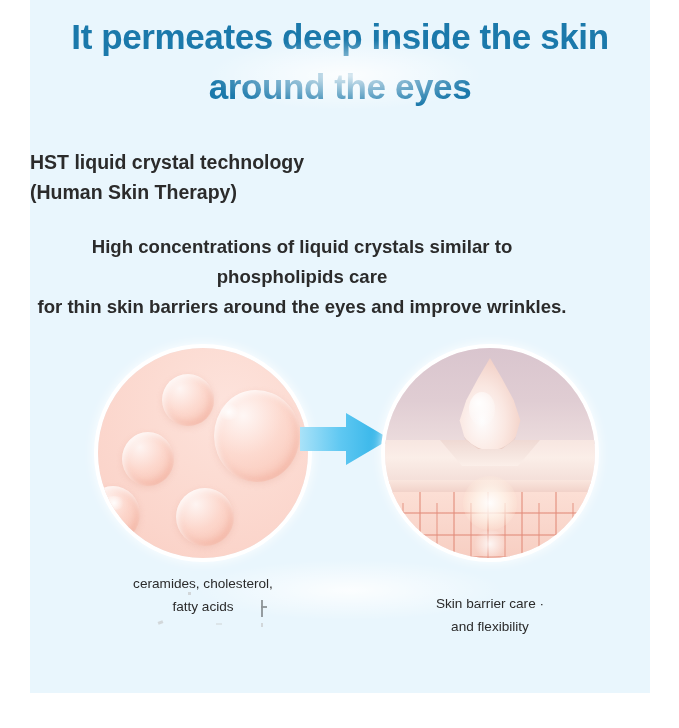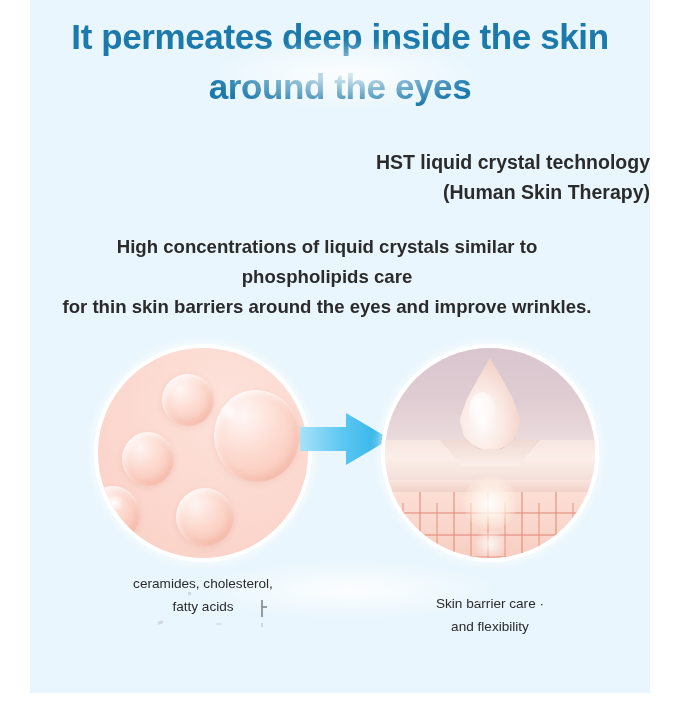--- a/index.html
+++ b/index.html
@@ -46,41 +46,40 @@
     letter-spacing: -0.4px;
     white-space: pre-line;
   }
 
   
   .subhead {
     position: absolute;
     left: 0;
     top: 148px;
     width: 620px;
-    text-align: right;
+    text-align: left;
     color: #2b2b2b;
     font-size: 19.5px;
     font-weight: bold;
     line-height: 1.52;
     white-space: pre-line;
   }
 
   
   .bodytext {
     position: absolute;
     left: 0;
     top: 232px;
     width: 544px;
     text-align: center;
     color: #2b2b2b;
     font-size: 18.6px;
     font-weight: bold;
     line-height: 1.62;
     white-space: pre-line;
-    padding-left: 25px;
   }
 
   
   .circle {
     position: absolute;
     width: 210px;
     height: 210px;
     border-radius: 50%;
     top: 348px;
     overflow: hidden;

